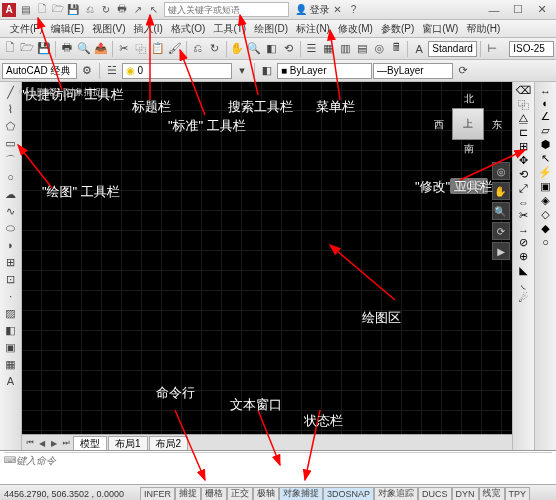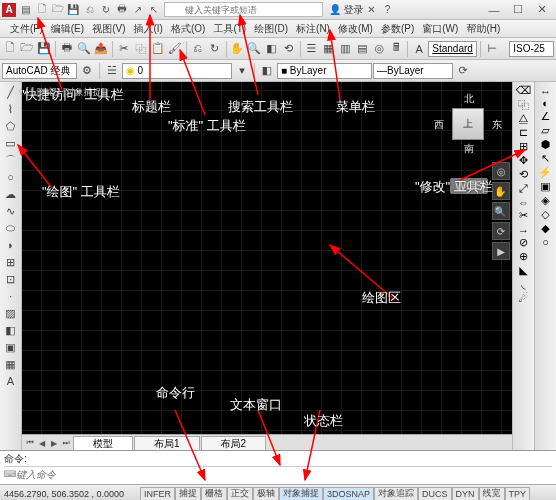--- a/index.html
+++ b/index.html
@@ -2,34 +2,34 @@
 <html><head>
 <meta charset="utf-8">
 <style>
 * { margin: 0; padding: 0; box-sizing: border-box; font-family: "Microsoft YaHei", Arial, sans-serif; }
 body { width: 556px; height: 500px; background: #e8e8e8; overflow: hidden; position: relative; font-size: 11px; }
 
 .titlebar { height: 20px; background: linear-gradient(#f5f5f5,#e0e0e0); display: flex; align-items: center; padding: 0 2px; border-bottom: 1px solid #bbb; }
 .titlebar .logo { width: 14px; height: 14px; background: #ba2128; color: #fff; font-weight: bold; font-size: 10px; display: flex; align-items: center; justify-content: center; margin-right: 2px; }
 .titlebar .qicon { width: 14px; height: 14px; margin: 0 1px; display: flex; align-items: center; justify-content: center; font-size: 10px; color: #555; }
 .titlebar .titlebox { background: #fff; border: 1px solid #bbb; padding: 1px 6px; font-size: 10px; margin: 0 4px; }
-.titlebar .search { flex: 0 0 90px; background: #fff; border: 1px solid #bbb; height: 15px; font-size: 9px; color: #aaa; padding: 0 20px; margin-left: 2px; }
+.titlebar .search { flex: 0 0 90px; background: #fff; border: 1px solid #bbb; height: 15px; font-size: 9px; color: #aaa; padding: 0 3px; margin-left: 2px; }
 .titlebar .login { font-size: 10px; color: #333; margin-left: 6px; display: flex; align-items: center; gap: 2px; }
 .titlebar .spacer { flex: 1; }
 .titlebar .winbtn { width: 24px; height: 18px; display: flex; align-items: center; justify-content: center; font-size: 11px; color: #555; }
 
 .menubar { height: 18px; background: linear-gradient(#f5f5f5,#e5e5e5); display: flex; align-items: center; border-bottom: 1px solid #bbb; padding-left: 6px; }
 .menubar .mitem { padding: 0 4px; font-size: 10px; color: #333; cursor: default; white-space: nowrap; }
 
 .toolbar { height: 22px; background: linear-gradient(#f2f2f2,#dedede); display: flex; align-items: center; border-bottom: 1px solid #bbb; padding: 0 2px; gap: 1px; }
 .toolbar .tbtn { width: 18px; height: 18px; display: flex; align-items: center; justify-content: center; font-size: 11px; color: #444; border: 1px solid transparent; }
 .toolbar .sep { width: 1px; height: 16px; background: #bbb; margin: 0 2px; }
 .toolbar .combo { background: #fff; border: 1px solid #999; height: 16px; font-size: 10px; padding: 0 3px; display: flex; align-items: center; }
 .toolbar .combo.ws { width: 75px; }
-.toolbar .combo.std { width: 55px; text-decoration: underline; }
+.toolbar .combo.std { width: 55px; }
 .toolbar .combo.iso { width: 50px; margin-left: 8px; }
 .toolbar .combo.layer { width: 110px; }
 
 .toolbar2 { height: 22px; background: linear-gradient(#f2f2f2,#dedede); display: flex; align-items: center; border-bottom: 1px solid #bbb; padding: 0 2px; gap: 1px; }
 
 .mainarea { display: flex; height: 368px; }
 .leftbar { width: 22px; background: linear-gradient(90deg,#f2f2f2,#dedede); border-right: 1px solid #bbb; display: flex; flex-direction: column; align-items: center; padding-top: 2px; gap: 1px; }
 .leftbar .vbtn { width: 18px; height: 16px; display: flex; align-items: center; justify-content: center; font-size: 11px; color: #444; }
 
 .canvas-wrap { flex: 1; position: relative; background: #000; }
@@ -42,21 +42,21 @@
 .viewcube .w { left: -4px; top: 24px; }
 .viewcube .e { right: -4px; top: 24px; }
 .wcs-badge { position: absolute; top: 96px; right: 24px; background: #7a7a7a; color: #ddd; font-size: 12px; padding: 1px 5px; border-radius: 2px; }
 .navbar-r { position: absolute; right: 2px; top: 80px; width: 18px; display: flex; flex-direction: column; gap: 2px; }
 .navbar-r .nbtn { width: 18px; height: 18px; background: #3a3a3a; border: 1px solid #555; display: flex; align-items: center; justify-content: center; font-size: 10px; color: #ccc; }
 .ctrlbox { position: absolute; top: 4px; left: 4px; display: flex; gap: 3px; }
 .ctrlbox span { color: #d0d0d0; font-size: 9px; }
 
 .layouttabs { position: absolute; bottom: 0; left: 0; right: 0; height: 16px; background: #e0e0e0; display: flex; align-items: end; padding-left: 2px; border-top: 1px solid #aaa; }
 .layouttabs .lnav { width: 12px; height: 14px; display: flex; align-items: center; justify-content: center; font-size: 8px; color: #555; }
-.layouttabs .ltab { background: #f5f5f5; border: 1px solid #aaa; border-bottom: none; padding: 0 19px; font-size: 10px; height: 14px; margin-left: 1px; }
+.layouttabs .ltab { background: #f5f5f5; border: 1px solid #aaa; border-bottom: none; padding: 0 6px; font-size: 10px; height: 14px; margin-left: 1px; }
 .layouttabs .ltab.active { background: #fff; }
 
 .rightbar { width: 22px; background: linear-gradient(90deg,#dedede,#f2f2f2); border-left: 1px solid #bbb; display: flex; flex-direction: column; align-items: center; padding-top: 2px; gap: 1px; }
 .rightbar2 { width: 22px; background: linear-gradient(90deg,#dedede,#f2f2f2); border-left: 1px solid #bbb; display: flex; flex-direction: column; align-items: center; padding-top: 2px; gap: 1px; }
 
 .cmdarea { height: 34px; background: #fff; border-top: 1px solid #999; font-size: 10px; padding: 1px 4px; color: #333; overflow: hidden; }
 .cmdarea .line { white-space: nowrap; }
 .cmdinput-row { display: flex; align-items: center; border-top: 1px solid #ccc; }
 .cmdinput-row .handle { width: 12px; height: 14px; display: flex; align-items: center; justify-content: center; color: #888; font-size: 9px; }
 .cmdinput { flex: 1; border: none; outline: none; font-size: 10px; color: #999; font-style: italic; }
@@ -252,21 +252,20 @@
     <div class="vbtn">⚡</div>
     <div class="vbtn">▣</div>
     <div class="vbtn">◈</div>
     <div class="vbtn">◇</div>
     <div class="vbtn">◆</div>
     <div class="vbtn">○</div>
   </div>
 </div>
 
 <div class="cmdarea">
-  <div class="line">命令:</div>
   <div class="cmdinput-row">
     <div class="handle">⌨</div>
     <input class="cmdinput" placeholder="键入命令" style="">
   </div>
 </div>
 
 <div class="statusbar">
   <div class="coords">4456.2790, 506.3502 , 0.0000</div>
   <div class="stbtn">INFER</div>
   <div class="stbtn">捕捉</div>
@@ -298,19 +297,19 @@
   <line x1="395" y1="300" x2="330" y2="245" stroke="#ff0000" stroke-width="1.5" marker-end="url(#ah)"></line>
   <line x1="175" y1="410" x2="205" y2="480" stroke="#ff0000" stroke-width="1.5" marker-end="url(#ah)"></line>
   <line x1="258" y1="410" x2="280" y2="465" stroke="#ff0000" stroke-width="1.5" marker-end="url(#ah)"></line>
   <line x1="320" y1="410" x2="305" y2="480" stroke="#ff0000" stroke-width="1.5" marker-end="url(#ah)"></line>
 </svg>
 
 <div class="anno anno-label" style="top:86px;left:20px">"快捷访问" 工具栏</div>
 <div class="anno anno-label" style="top:98px;left:132px">标题栏</div>
 <div class="anno anno-label" style="top:117px;left:168px">"标准" 工具栏</div>
 <div class="anno anno-label" style="top:98px;left:228px">搜索工具栏</div>
-<div class="anno anno-label" style="top:98px;left:336px">菜单栏</div>
+<div class="anno anno-label" style="top:98px;left:316px">菜单栏</div>
 <div class="anno anno-label" style="top:183px;left:42px">"绘图" 工具栏</div>
 <div class="anno anno-label" style="top:178px;left:415px">"修改" 工具栏</div>
-<div class="anno anno-label" style="top:289px;left:362px">绘图区</div>
+<div class="anno anno-label" style="top:309px;left:362px">绘图区</div>
 <div class="anno anno-label" style="top:396px;left:230px">文本窗口</div>
 <div class="anno anno-label" style="top:384px;left:156px">命令行</div>
 <div class="anno anno-label" style="top:412px;left:304px">状态栏</div>
 
 </body></html>

